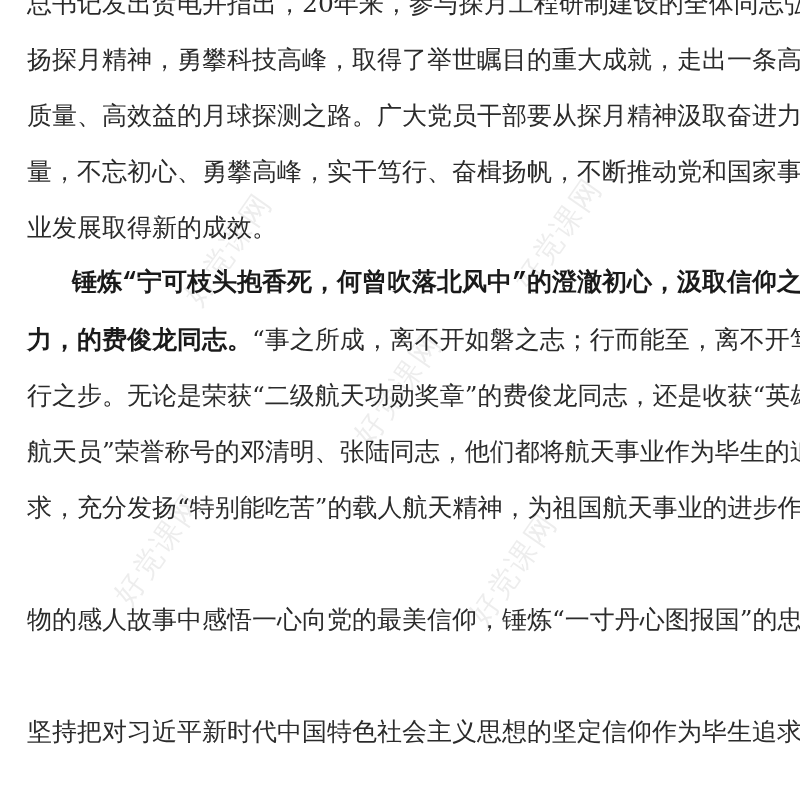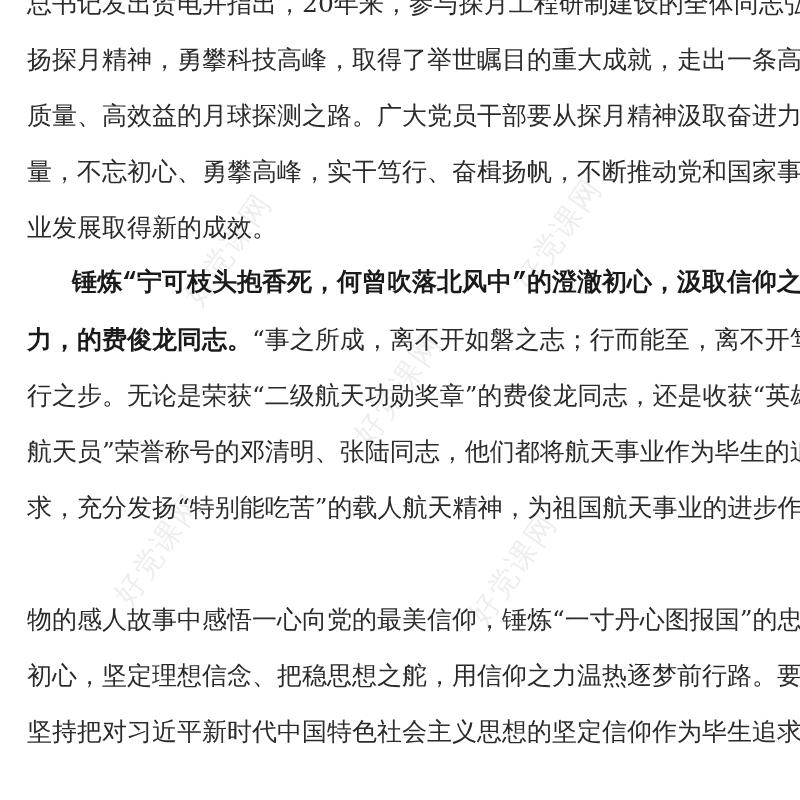--- a/index.html
+++ b/index.html
@@ -68,21 +68,20 @@
   <div class="line" style="top:101px;">质量、高效益的月球探测之路。广大党员干部要从探月精神汲取奋进力</div>
   <div class="line" style="top:157px;">量，不忘初心、勇攀高峰，实干笃行、奋楫扬帆，不断推动党和国家事</div>
   <div class="line short" style="top:213px;">业发展取得新的成效。</div>
 
   <div class="line indent bold" style="top:269px;">锤炼“宁可枝头抱香死，何曾吹落北风中”的澄澈初心，汲取信仰之</div>
   <div class="line" style="top:325px;"><span class="bold">力，的费俊龙同志。</span><span>“事之所成，离不开如磐之志；行而能至，离不开笃</span></div>
   <div class="line" style="top:381px;">行之步。无论是荣获“二级航天功勋奖章”的费俊龙同志，还是收获“英雄</div>
   <div class="line" style="top:437px;">航天员”荣誉称号的邓清明、张陆同志，他们都将航天事业作为毕生的追</div>
   <div class="line" style="top:493px;">求，充分发扬“特别能吃苦”的载人航天精神，为祖国航天事业的进步作出</div>
   <div class="line" style="top:605px;">物的感人故事中感悟一心向党的最美信仰，锤炼“一寸丹心图报国”的忠诚</div>
-  <div class="line" style="top:661px;">初心，坚定理想信念、把稳思想之舵，用信仰之力温热逐梦前行路。要</div>
   <div class="line" style="top:717px;">坚持把对习近平新时代中国特色社会主义思想的坚定信仰作为毕生追求，</div>
 
   <div class="watermark" style="left:175px; top:290px;">好党课网</div>
   <div class="watermark" style="left:505px; top:275px;">好党课网</div>
   <div class="watermark" style="left:345px; top:430px;">好党课网</div>
   <div class="watermark" style="left:105px; top:590px;">好党课网</div>
   <div class="watermark" style="left:460px; top:610px;">好党课网</div>
 
 </div>
 

